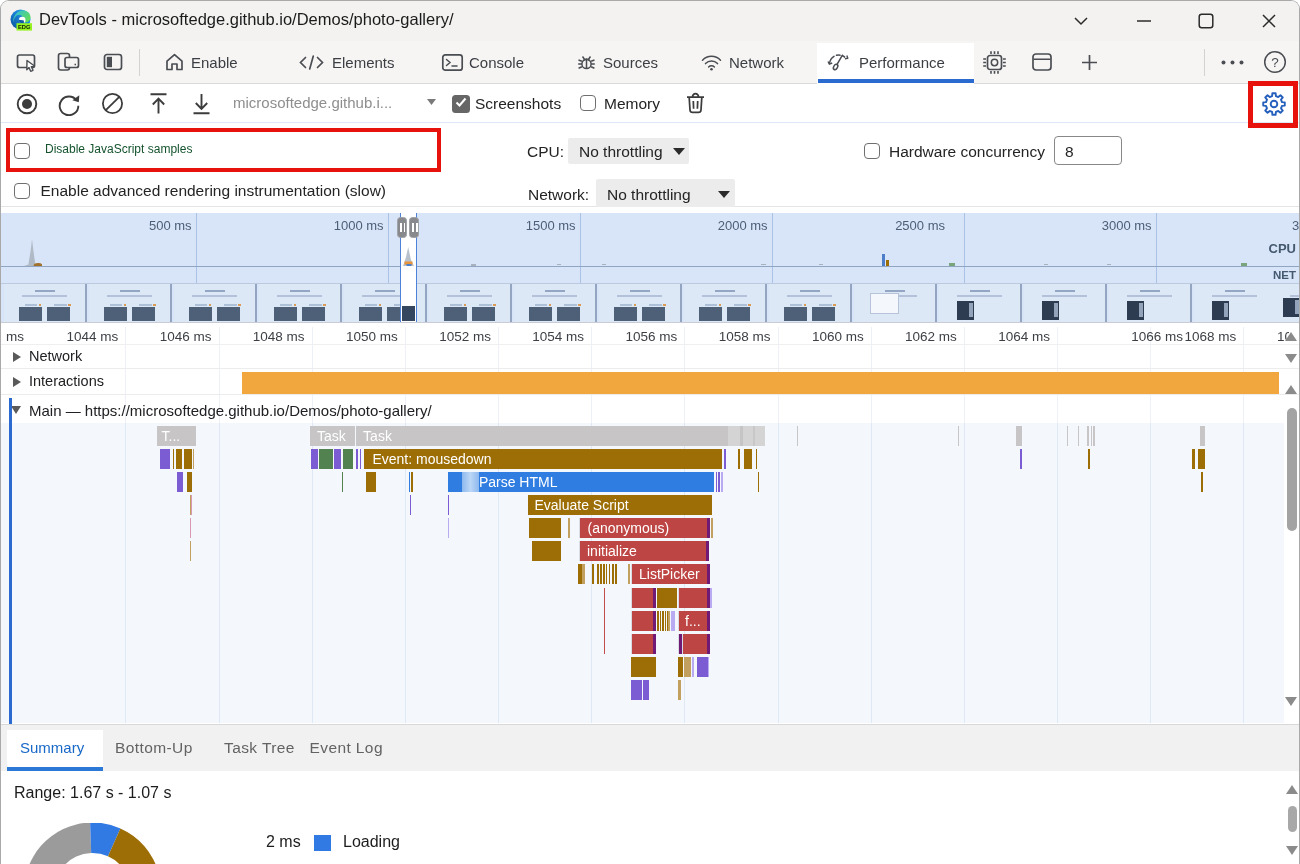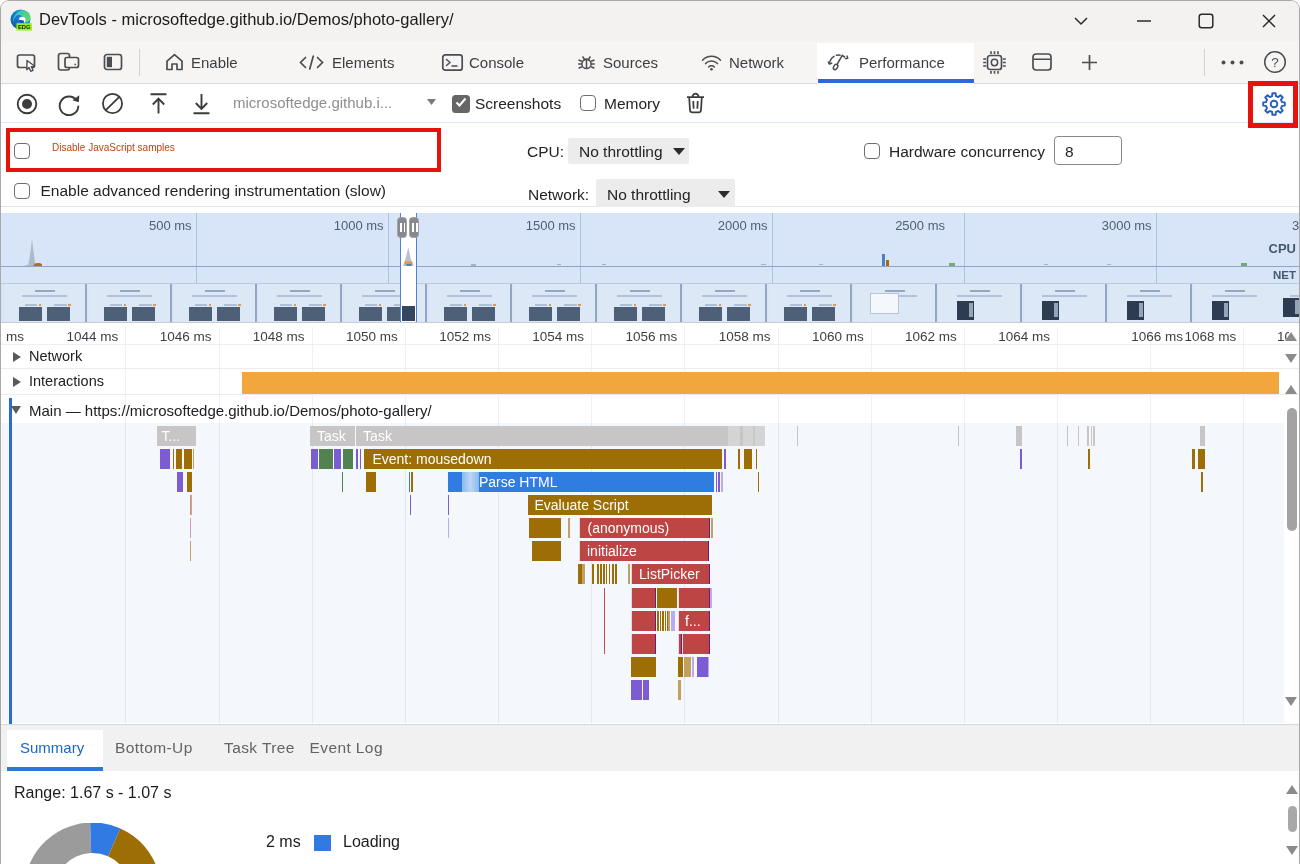--- a/index.html
+++ b/index.html
@@ -1,20 +1,20 @@
 <!DOCTYPE html>
 <html><head><meta charset="utf-8"><style>
 * { margin:0; padding:0; box-sizing:border-box; }
 body { font-family:"Liberation Sans", sans-serif; background:#fff; width:1300px; height:864px; overflow:hidden; }
 #win { position:relative; width:1300px; height:864px; border:1px solid #a9a9a9; border-bottom:none; border-radius:9px 9px 0 0; overflow:hidden; background:#fff; }
 #win div { position:absolute; }
 .fb { color:#fff; white-space:nowrap; overflow:hidden; font-size:14px; }
 .g { background:#c7c5c5; } .gl { background:#d5d4d4; }
 .br { background:#9c6e05; } .bl { background:#2f7de1; }
-.rd { background:#bd4543; border-left:1px solid #d8dde5; border-right:1px solid #701a75; }
+.rd { background:#bd4543; border-left:1px solid #d8dde5; border-right:3px solid #701a75; }
 .pu { background:#7c5cd3; } .pl { background:#b9abf1; }
 .gn { background:#52824f; } .tn { background:#c2a060; } .pk { background:#d898b4; }
 .rlab { top:327.5px; font-size:13.5px; color:#3c3f44; text-align:right; }
 .olab { top:5px; font-size:13px; color:#4d5e76; text-align:right; }
 .tab { top:40px; height:43px; line-height:43px; font-size:15px; color:#3b3e43; white-space:nowrap; }
 .th { top:0px; width:82.5px; height:38.5px; background:#dde8f7; overflow:hidden; }
 .tt { background:#93a7c4; }
 .ph { top:22.5px; height:14px; background:#4e5f78; }
 .cb { width:16.4px; height:16.4px; background:#fff; border:1.7px solid #6f6f6f; border-radius:4px; }
 .btab { top:737.5px; font-size:15.5px; color:#636363; letter-spacing:0.4px; }
@@ -160,21 +160,21 @@
     <div style="left:603px;top:93.5px;font-size:15.5px;color:#242424">Memory</div>
     <div style="left:684px;top:91px"><svg width="21" height="23" viewBox="0 0 21 23">
         <path d="M2 5 H19 M7.5 5 a3 3.4 0 0 1 6 0 M4.2 5.5 L5 18 a2.6 2.6 0 0 0 2.6 2.4 h5.8 A2.6 2.6 0 0 0 16 18 L16.8 5.5 M8.3 9 L8.6 16.7 M12.7 9 L12.4 16.7" fill="none" stroke="#3c3c3c" stroke-width="1.75"></path>
       </svg></div>
     <div style="left:1261px;top:90.5px"><svg width="24" height="24" viewBox="0 0 24 24">
         <path d="M22.78 10.39 L22.78 13.61 L19.97 13.91 L18.99 16.28 L20.76 18.48 L18.48 20.76 L16.28 18.99 L13.91 19.97 L13.61 22.78 L10.39 22.78 L10.09 19.97 L7.72 18.99 L5.52 20.76 L3.24 18.48 L5.01 16.28 L4.03 13.91 L1.22 13.61 L1.22 10.39 L4.03 10.09 L5.01 7.72 L3.24 5.52 L5.52 3.24 L7.72 5.01 L10.09 4.03 L10.39 1.22 L13.61 1.22 L13.91 4.03 L16.28 5.01 L18.48 3.24 L20.76 5.52 L18.99 7.72 L19.97 10.09 Z" fill="none" stroke="#2560bd" stroke-width="1.9" stroke-linejoin="round"></path>
         <circle cx="12" cy="12" r="3.3" fill="none" stroke="#2560bd" stroke-width="1.9"></circle>
       </svg></div>
     <div style="left:0;top:122px;width:1300px;height:84px;background:#fff;border-bottom:1px solid #e4e4e4"></div>
     <div class="cb" style="left:13px;top:141.8px"></div>
-    <div style="left:51px;top:141px;font-size:10px;color:#c2410c">Disable JavaScript samples</div>
+    <div style="left:44px;top:141px;font-size:12px;color:#14532d">Disable JavaScript samples</div>
     <div class="cb" style="left:13px;top:181.8px"></div>
     <div style="left:39.5px;top:181px;font-size:15.5px;color:#242424">Enable advanced rendering instrumentation (slow)</div>
     <div style="left:526px;top:141.5px;font-size:15.5px;color:#242424">CPU:</div>
     <div style="left:567px;top:136.5px;width:121px;height:26.5px;background:#ececec;border-radius:2px"></div>
     <div style="left:578px;top:141.5px;font-size:15.5px;color:#242424">No throttling</div>
     <svg style="position:absolute;left:672px;top:146.5px" width="12" height="7" viewBox="0 0 12 7">
       <polygon points="0,0 12,0 6.0,7" fill="#2b2b2b"></polygon>
     </svg>
     <div class="cb" style="left:863px;top:141.8px"></div>
     <div style="left:888px;top:141.5px;font-size:15.5px;color:#242424">Hardware concurrency</div>

